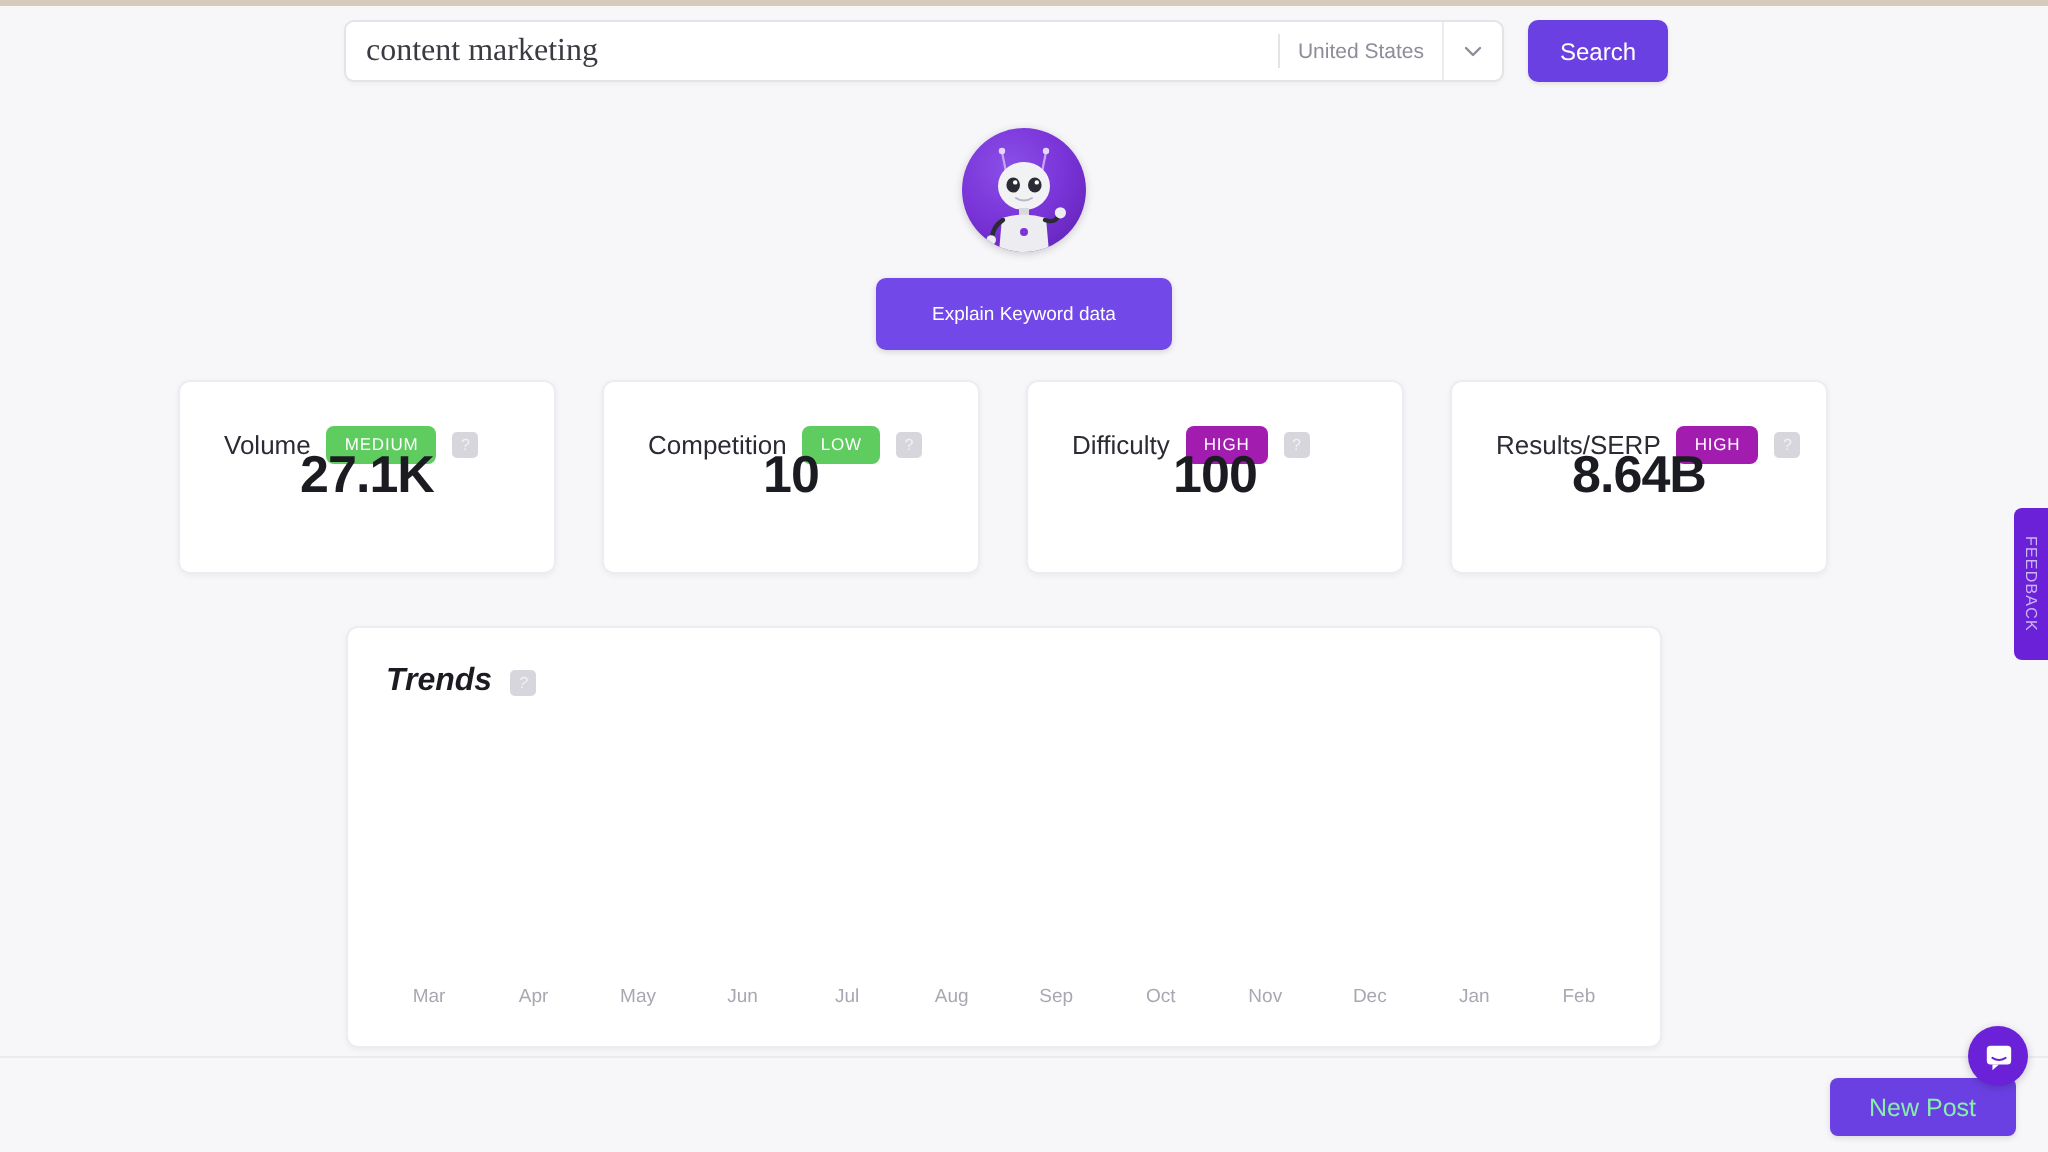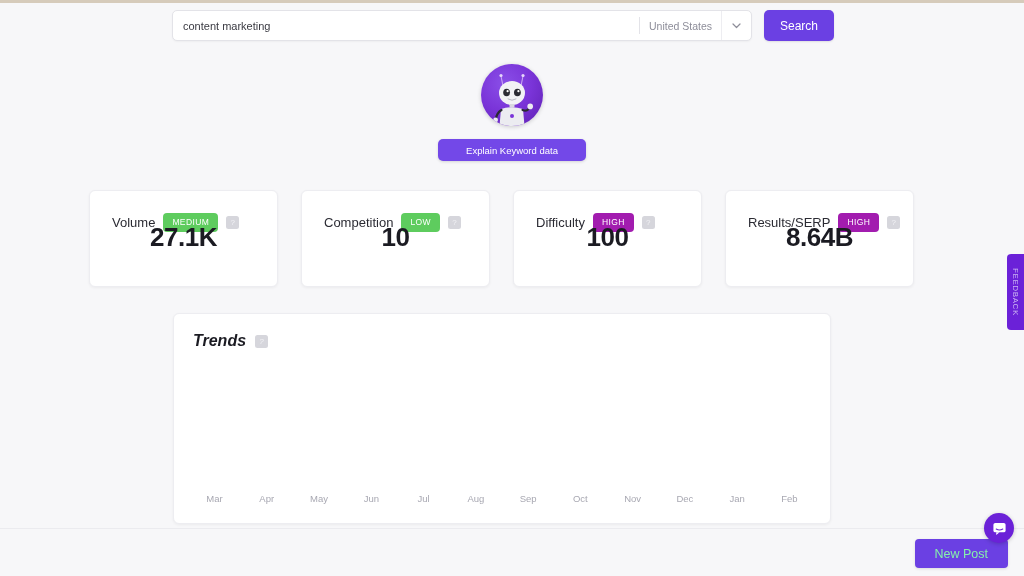--- a/index.html
+++ b/index.html
@@ -25,22 +25,22 @@
   .search-box {
     width: 580px; height: 31px;
     background: #ffffff;
     border: 1px solid #e3e3e8;
     border-radius: 5px;
     display: flex; align-items: center;
     box-shadow: 0 1px 2px rgba(0,0,0,.04);
   }
   .search-input {
     flex: 1; border: 0; outline: 0; background: transparent;
-    font-family: Liberation Sans, sans-serif;
-    font-size: 11px; color: #3a3a42;
+    font-family: Liberation Serif, serif;
+    font-size: 16px; color: #3a3a42;
     padding: 0 10px;
   }
   .country-sep { width: 1px; height: 17px; background: #e3e3e8; }
   .country-name {
     font-size: 10.5px; color: #8d8d99; padding: 0 9px; white-space: nowrap;
   }
   .country-caret {
     width: 30px; height: 29px; display: flex; align-items: center; justify-content: center;
     border-left: 1px solid #ededf1; cursor: pointer;
   }
@@ -63,21 +63,21 @@
     width: 62px; height: 62px; border-radius: 50%;
     background: radial-gradient(circle at 38% 32%, #8a4fe8 0%, #7a34d8 48%, #5d1fb0 100%);
     position: relative; overflow: hidden;
     box-shadow: 0 1px 4px rgba(0,0,0,.18);
   }
   .robot { position: absolute; left: 0; top: 0; width: 62px; height: 62px; }
   .explain-btn {
     margin-top: 13px;
     background: #7348e8; color: #fff;
     border: 0; border-radius: 5px;
-    height: 22px; padding: 0 28px;
+    height: 36px; padding: 0 28px;
     font-family: "Liberation Sans", sans-serif;
     font-size: 9.5px; cursor: pointer;
     box-shadow: 0 1px 3px rgba(0,0,0,.14);
   }
 
   
   .cards { position: absolute; top: 190px; left: 89px; display: flex; gap: 23px; }
   .card {
     width: 189px; height: 97px;
     background: #fff; border: 1px solid #ededf1; border-radius: 6px;

